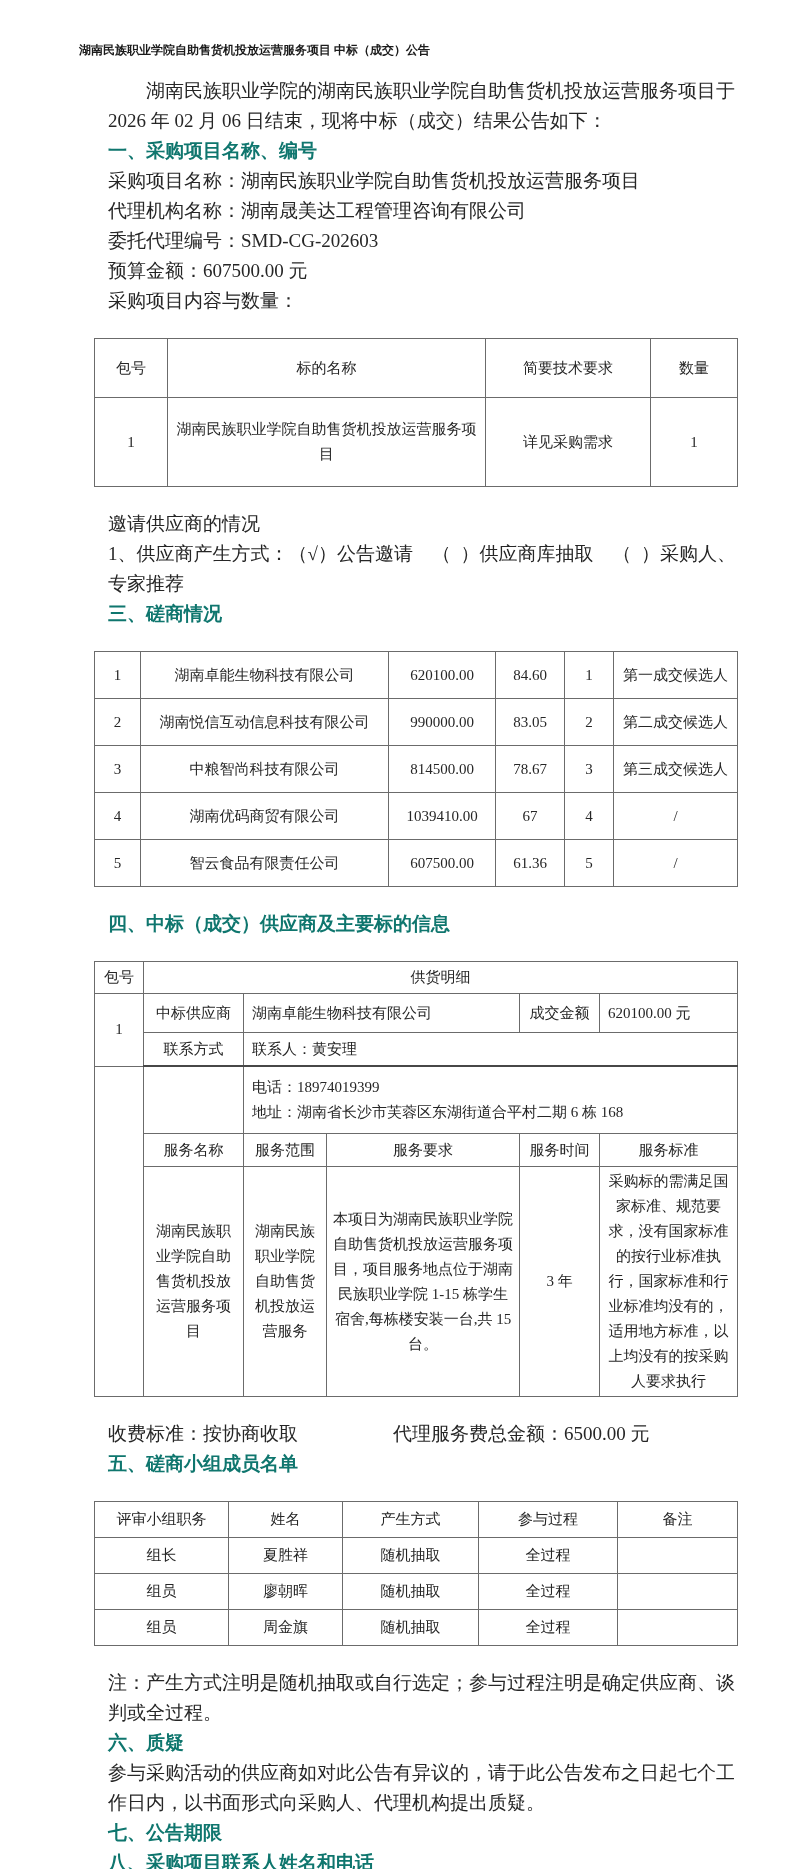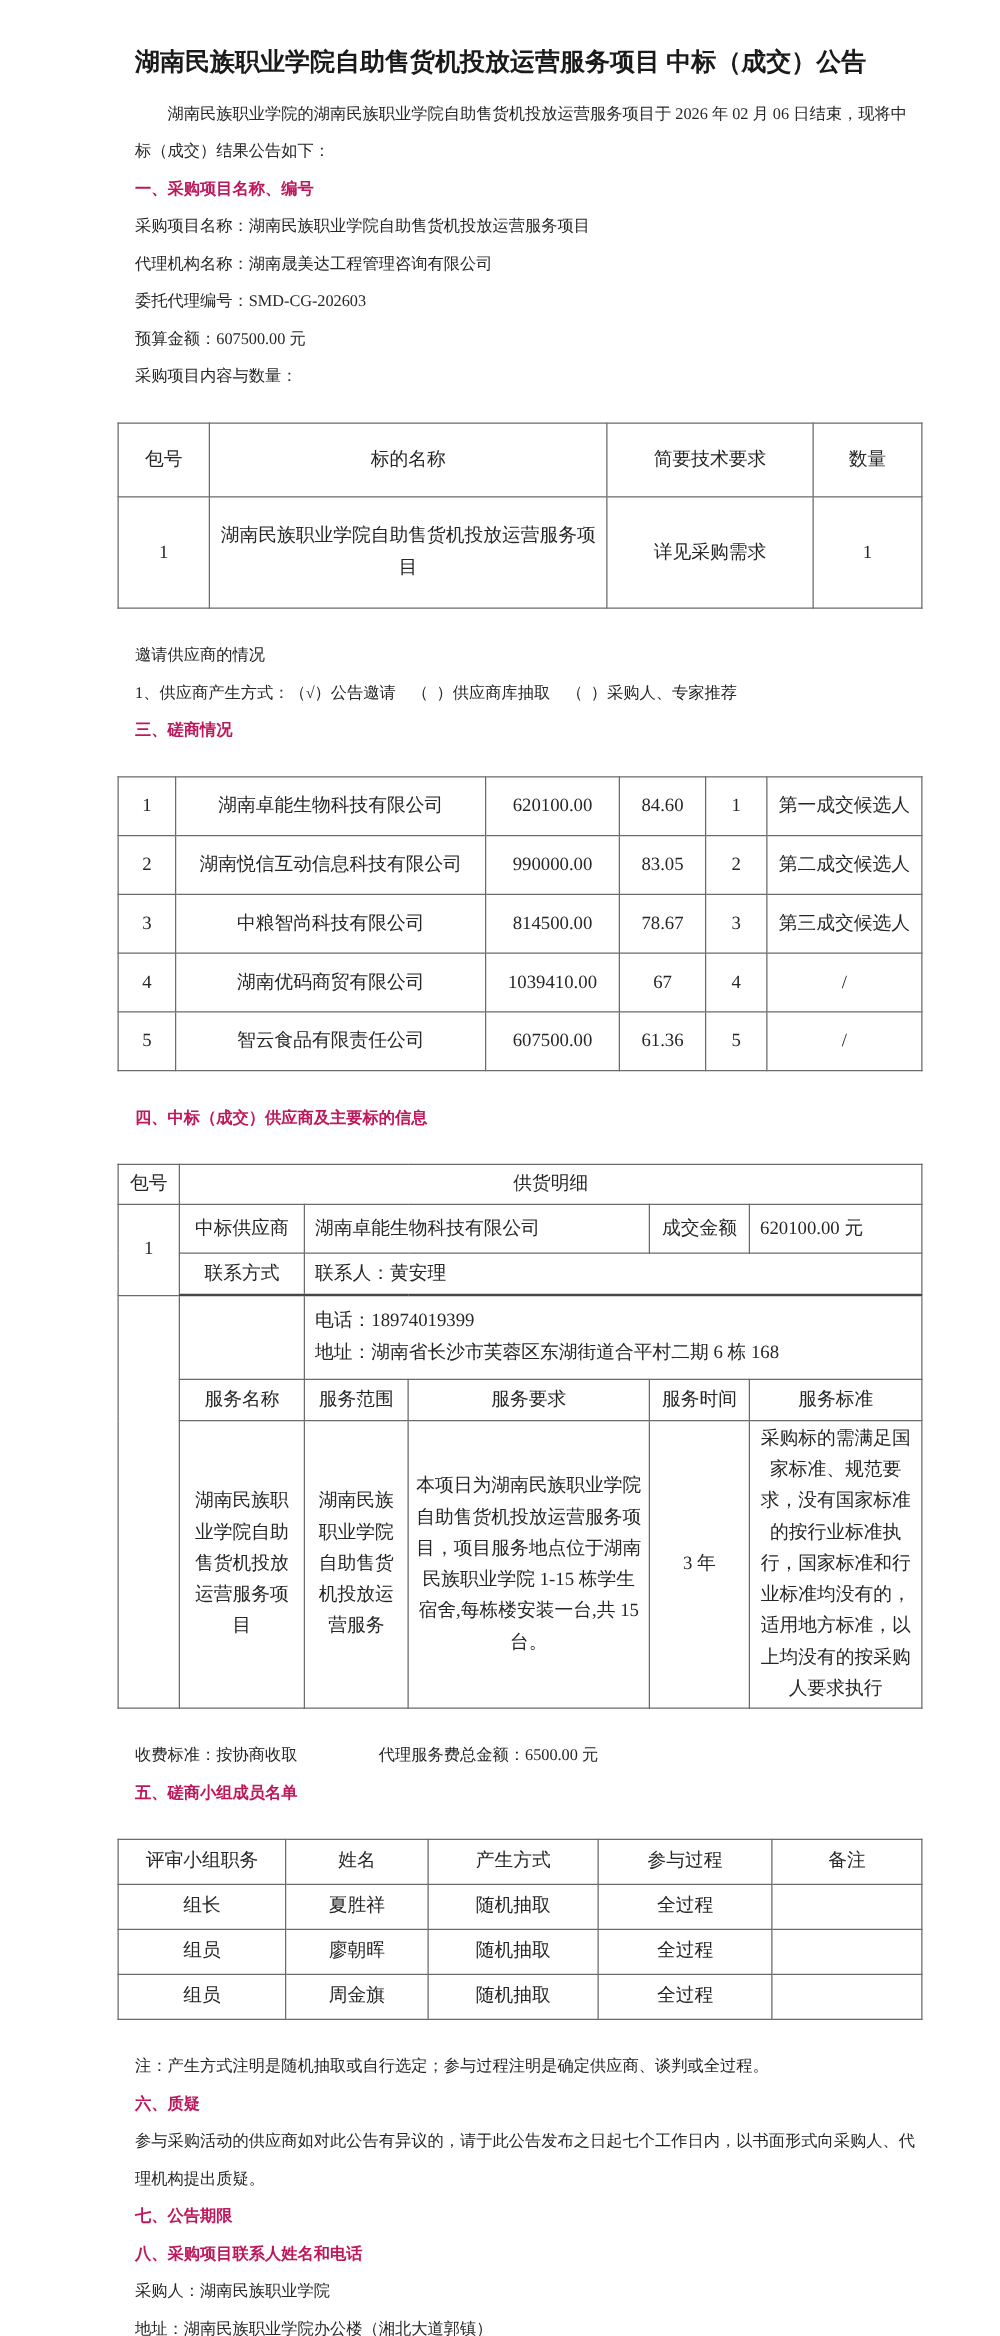--- a/index.html
+++ b/index.html
@@ -5,26 +5,26 @@
   html,body{margin:0;padding:0;background:#ffffff;}
   body{
     width:800px;min-height:1869px;
     font-family:"Liberation Serif","DejaVu Serif",serif;
     color:#262626;
     -webkit-font-smoothing:antialiased;
   }
   .doc{padding:36px 63px 40px 94px;}
   .title{
     position:relative;left:-15px;
-    text-align:center;
-    font-size:20px;font-weight:bold;color:#1a1a1a;
+    text-align:left;
+    font-size:12px;font-weight:bold;color:#1a1a1a;
     margin:0 0 12px 0;line-height:28px;
   }
-  p,h2{font-size:13px;line-height:30px;margin:0 0 0 14px;font-weight:normal;}
-  h2{font-weight:bold;color:#be185d;}
+  p,h2{font-size:19px;line-height:30px;margin:0 0 0 14px;font-weight:normal;}
+  h2{font-weight:bold;color:#0f766e;}
   .indent{text-indent:2em;}
   .prewrap{white-space:pre-wrap;}
   table{width:643px;border-collapse:collapse;table-layout:fixed;margin:22px 0;}
   td{
     border:1px solid #6b6b6b;
     font-size:15px;line-height:25px;
     text-align:center;vertical-align:middle;
     padding:2px 6px;word-break:break-all;
   }
   td.left{text-align:left;padding-left:8px;}

